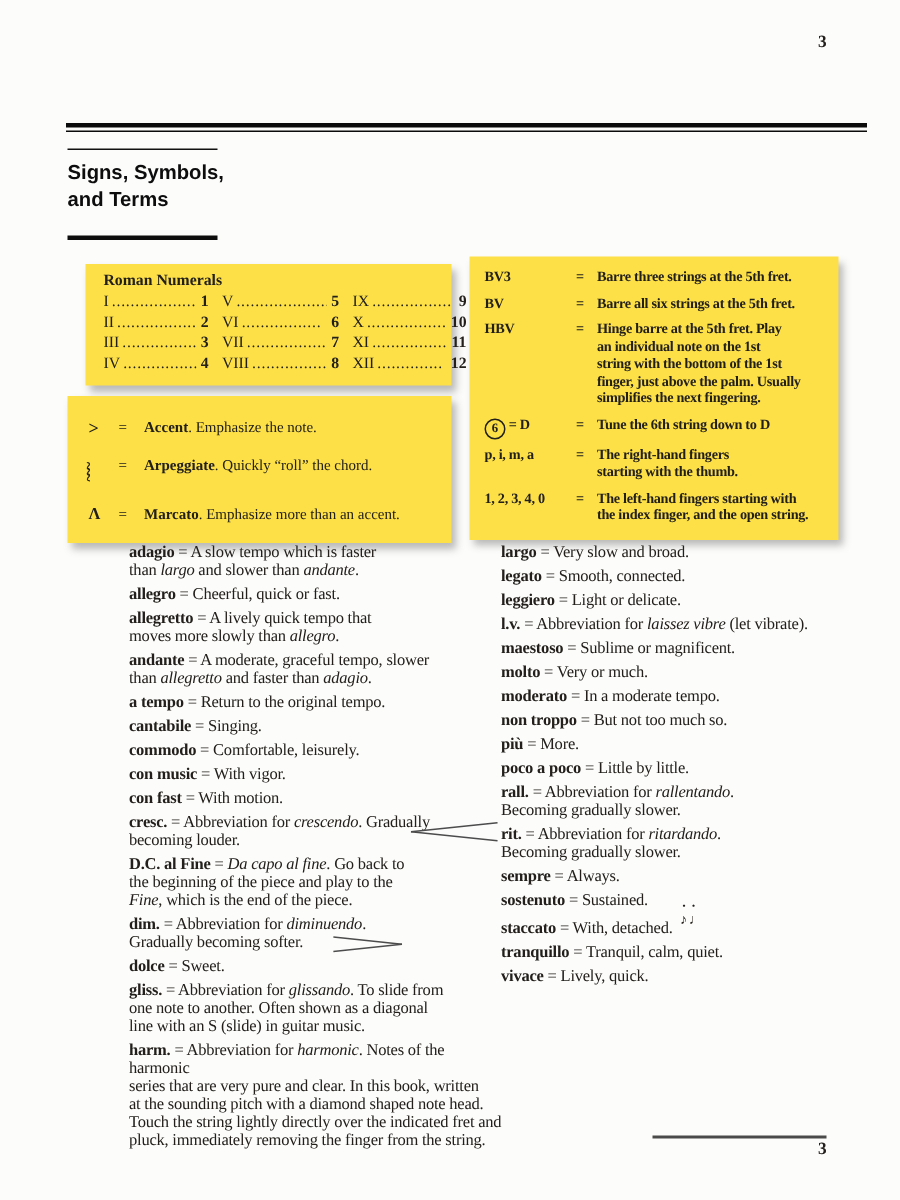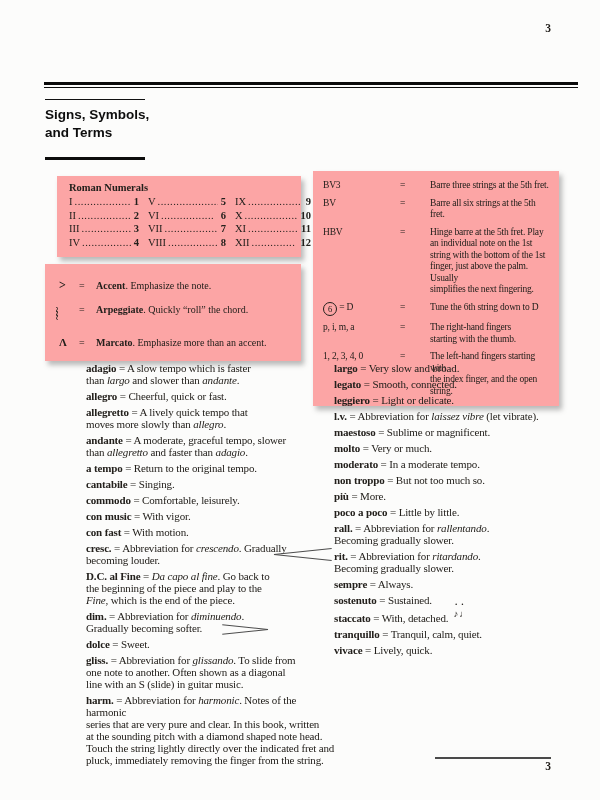--- a/index.html
+++ b/index.html
@@ -12,32 +12,32 @@
   .rule-main{position:absolute;left:44px;right:22px;top:82px;}
   .rule-main .dr-top{height:2.5px;background:#0b0b0b;}
   .rule-main .dr-gap{height:2px;}
   .rule-main .dr-bot{height:1px;background:#0b0b0b;}
   .rule-small-top{position:absolute;left:45px;top:99px;width:100px;height:1px;background:#111;}
   .page-title{position:absolute;left:45px;top:106px;font-family:"Liberation Sans","DejaVu Sans",sans-serif;
               font-weight:bold;font-size:13.5px;line-height:18px;color:#0d0d0d;}
   .rule-small-bot{position:absolute;left:45px;top:157px;width:100px;height:3px;background:#0d0d0d;}
 
   
-  .gbox{position:absolute;background:#fca5a5;box-shadow:3px 4px 5px rgba(60,60,60,.35);box-sizing:border-box;}
+  .gbox{position:absolute;background:#fde047;box-shadow:3px 4px 5px rgba(60,60,60,.35);box-sizing:border-box;}
   .roman-box{left:57px;top:176px;width:244px;padding:6px 10px 8px 12px;}
   .roman-title{font-weight:bold;font-size:10.5px;}
   .roman-grid{display:grid;grid-auto-flow:column;grid-template-rows:repeat(4,auto);
               grid-template-columns:70px 78px 76px;column-gap:9px;margin-top:2px;}
   .rn-row{display:flex;align-items:baseline;font-size:10.5px;line-height:13.5px;}
   .rn-row .dots{flex:1;overflow:hidden;white-space:nowrap;letter-spacing:.5px;margin:0 3px 0 2px;}
   .rn-row .num{font-weight:bold;}
 
   .notation-box{left:313px;top:171px;width:246px;padding:9px 8px 9px 10px;font-size:9.5px;
                 line-height:11.5px;letter-spacing:-.2px;}
-  .n-row{display:grid;grid-template-columns:57px 10px 1fr;column-gap:20px;margin-bottom:6px;}
+  .n-row{display:grid;grid-template-columns:57px 10px 1fr;column-gap:4px;margin-bottom:6px;font-weight:bold;}
   .n-row:last-child{margin-bottom:0;}
   .n-desc{white-space:pre-line;}
   .circle-6{display:inline-flex;width:12px;height:12px;border:1px solid #23201c;border-radius:50%;
             align-items:center;justify-content:center;font-size:8.5px;vertical-align:-2px;letter-spacing:0;}
 
   .symbols-box{left:45px;top:264px;width:256px;padding:15px 12px 12px 14px;font-size:10px;line-height:13px;}
   .s-row{display:grid;grid-template-columns:15px 12px 1fr;column-gap:5px;margin-bottom:11px;align-items:start;}
   .s-row:last-child{margin-bottom:0;}
   .sym{position:relative;display:inline-block;}
   .accent-icon::after{content:">";font-weight:bold;font-size:12px;}

